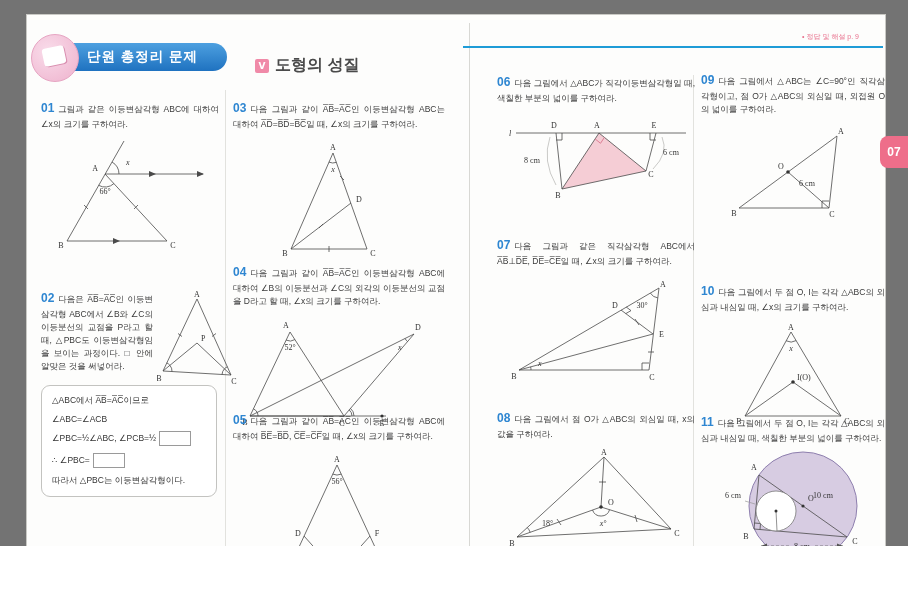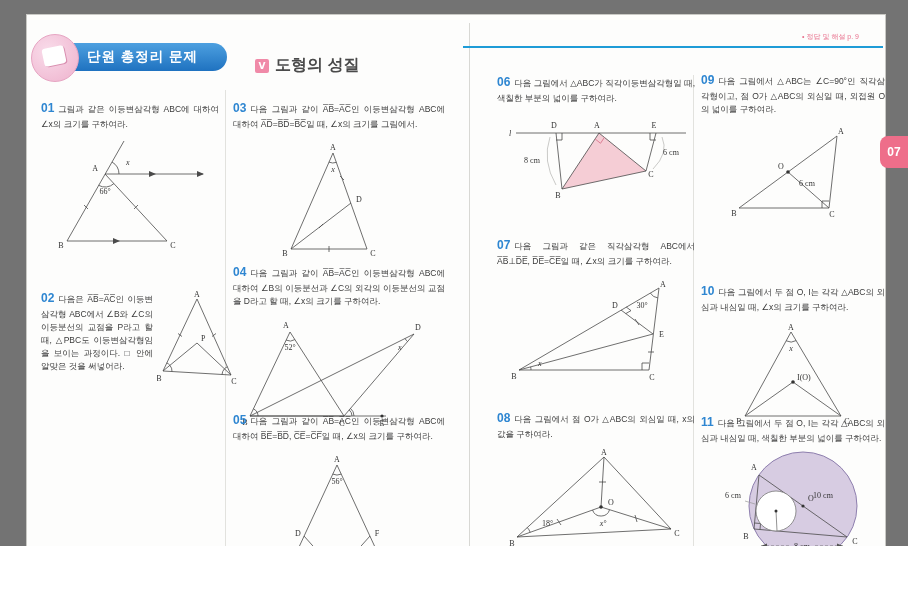--- a/index.html
+++ b/index.html
@@ -103,24 +103,31 @@
           <path d="M 9.8 71.9 A 9 9 0 0 1 12.9 74.3"></path>
           <path d="M 12.9 74.3 A 9 9 0 0 1 15 80.5"></path>
           <path d="M 70.3 75.8 A 9 9 0 0 0 67.4 77.9"></path>
           <path d="M 67.4 77.9 A 9 9 0 0 0 65 83.5"></path>
         </g>
         <text class="figlb" x="40" y="6" text-anchor="middle">A</text>
         <text class="figlb" x="2" y="90" text-anchor="middle">B</text>
         <text class="figlb" x="77" y="93" text-anchor="middle">C</text>
         <text class="figlb" x="44" y="50">P</text>
       </svg>
+      <div class="proof-box">
+        <p>△ABC에서 A̅B̅=A̅C̅이므로</p>
+        <p>∠ABC=∠ACB</p>
+        <p><span>∠PBC=½∠ABC, ∠PCB=½</span><span class="ans-box"></span></p>
+        <p><span>∴ ∠PBC=</span><span class="ans-box"></span></p>
+        <p>따라서 △PBC는 이등변삼각형이다.</p>
+      </div>
     </div>
 
     <div class="prob" style="left:206px;top:84px;width:212px;">
-      <p class="ptext"><span class="pnum">03</span><span>다음 그림과 같이 A̅B̅=A̅C̅인 이등변삼각형 ABC에 대하여 A̅D̅=B̅D̅=B̅C̅일 때, ∠x의 크기를 그림에서.</span></p>
+      <p class="ptext"><span class="pnum">03</span><span>다음 그림과 같이 A̅B̅=A̅C̅인 이등변삼각형 ABC는 대하여 A̅D̅=B̅D̅=B̅C̅일 때, ∠x의 크기를 구하여라.</span></p>
       <svg class="fig" width="140" height="118" viewBox="0 0 140 118">
         <g stroke="#4a4a4a" stroke-width="0.8" fill="none">
           <polygon points="64,12 22,108 98,108"></polygon>
           <line x1="22" y1="108" x2="82" y2="62"></line>
           <path d="M 59.9 21.1 A 10 10 0 0 0 67.3 21.4"></path>
           <line x1="71" y1="35" x2="75" y2="39"></line>
           <line x1="50" y1="87" x2="54" y2="83"></line>
           <line x1="60" y1="105" x2="60" y2="111"></line>
         </g>
         <text class="figlb" x="64" y="9" text-anchor="middle">A</text>

